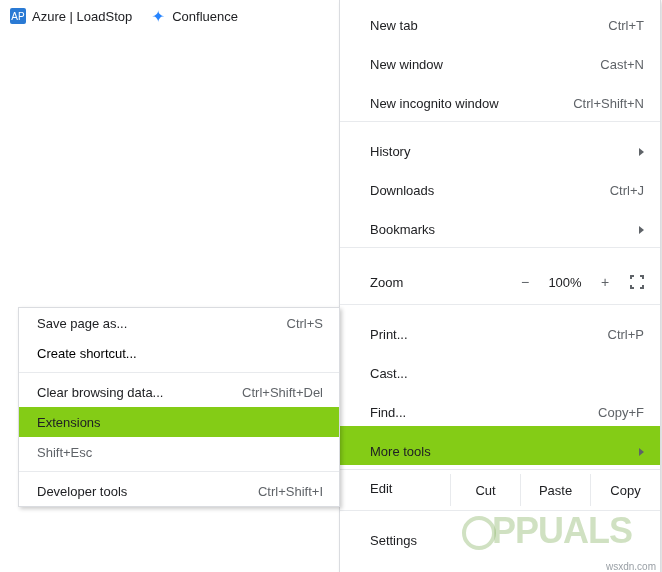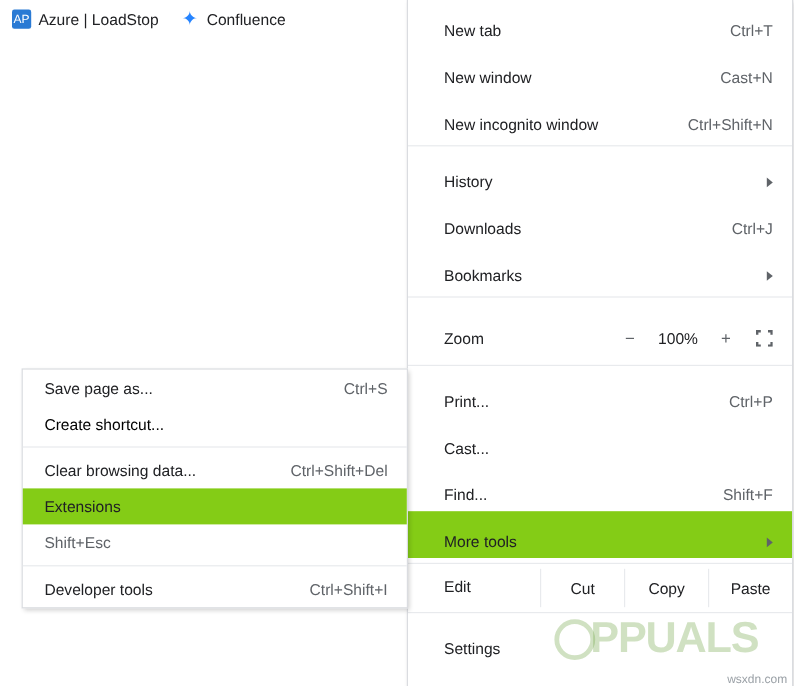--- a/index.html
+++ b/index.html
@@ -216,32 +216,32 @@
   <div class="menu-sep"></div>
   <div class="menu-row">
     <span class="menu-label">Print...</span>
     <span class="menu-shortcut">Ctrl+P</span>
   </div>
   <div class="menu-row">
     <span class="menu-label">Cast...</span>
   </div>
   <div class="menu-row">
     <span class="menu-label">Find...</span>
-    <span class="menu-shortcut">Shift+F</span>
+    <span class="menu-shortcut">Copy+F</span>
   </div>
   <div class="menu-row highlight">
     <span class="menu-label">More tools</span>
     <span class="menu-arrow"></span>
   </div>
   <div class="menu-sep"></div>
   <div class="edit-row">
     <span class="edit-label">Edit</span>
     <span class="edit-btn">Cut</span>
+    <span class="edit-btn">Paste</span>
     <span class="edit-btn">Copy</span>
-    <span class="edit-btn">Paste</span>
   </div>
   <div class="menu-sep"></div>
   <div class="menu-row">
     <span class="menu-label">Settings</span>
   </div>
   <div class="menu-row">
     <span class="menu-label">Help</span>
     <span class="menu-arrow"></span>
   </div>
   <div class="menu-sep"></div>

